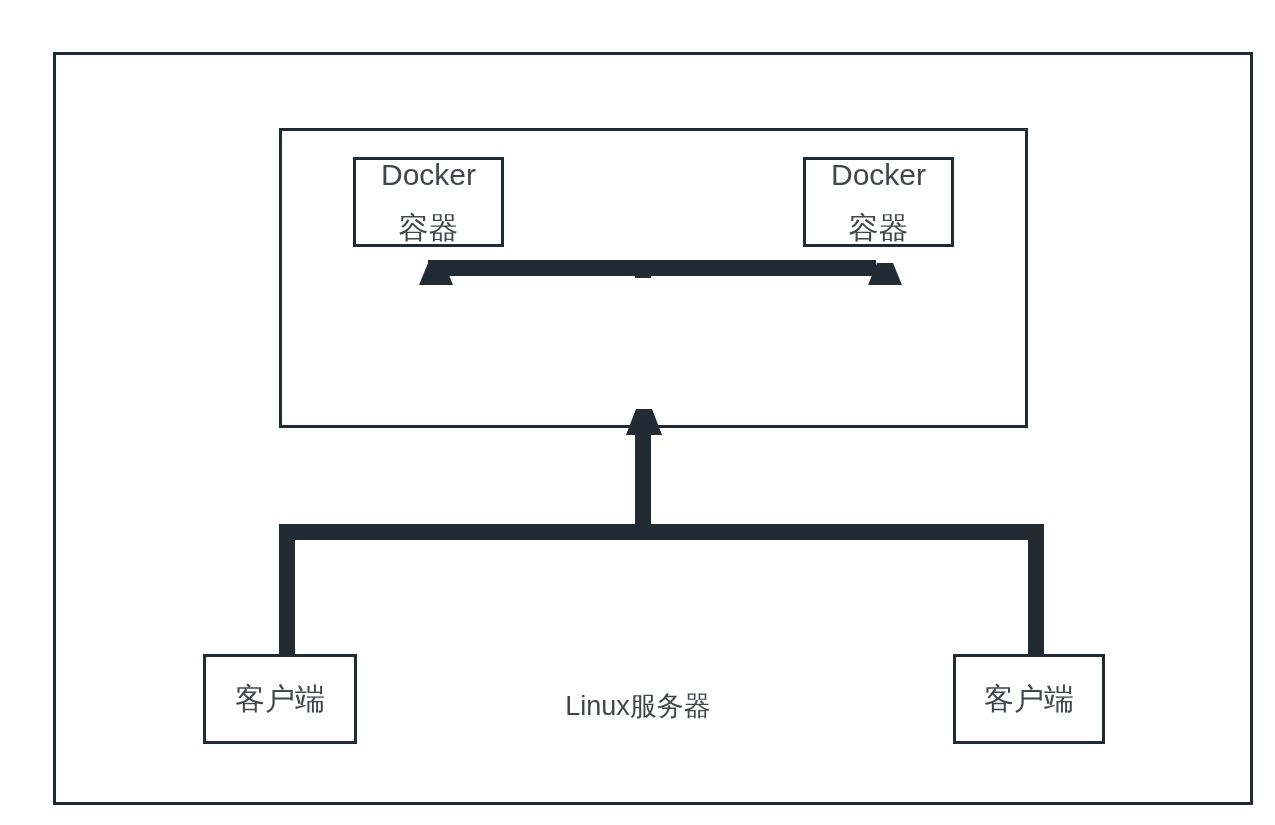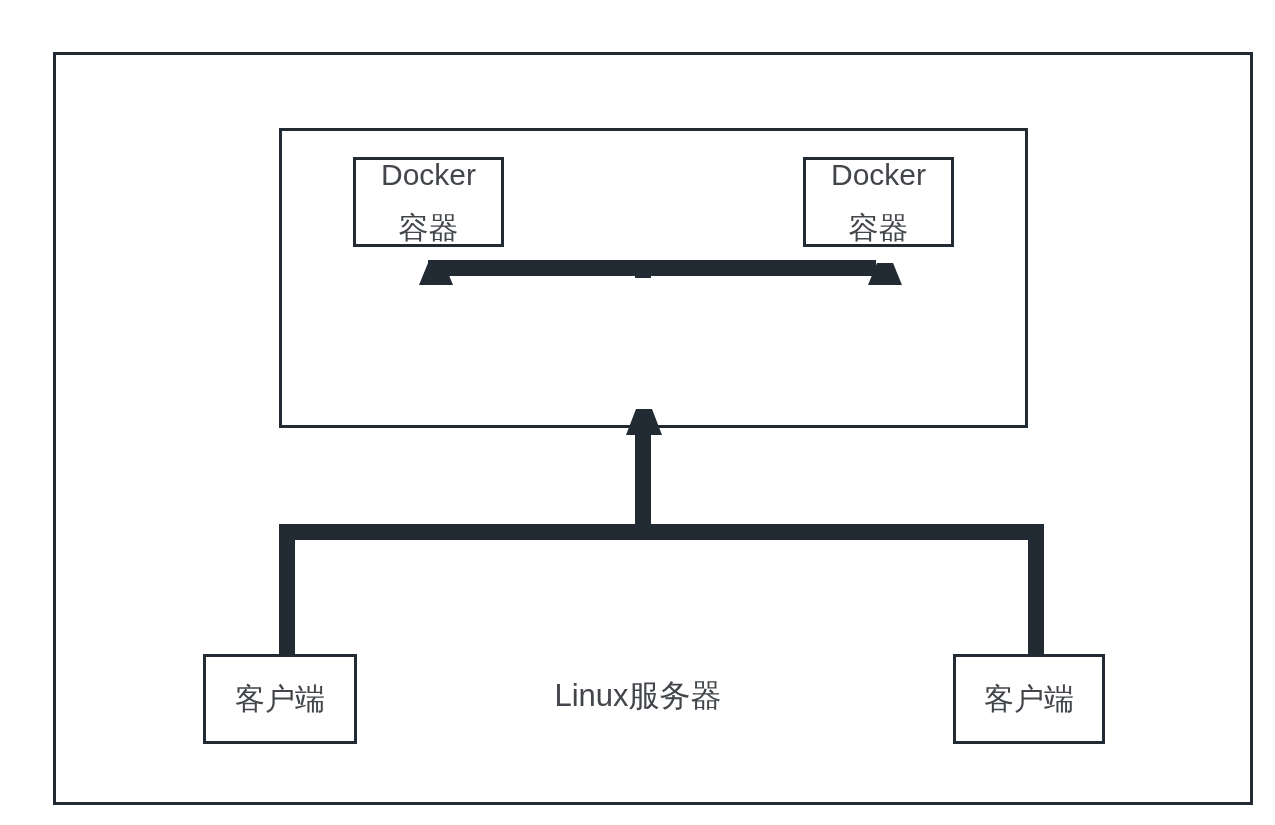--- a/index.html
+++ b/index.html
@@ -46,23 +46,23 @@
   .docker-left  { left: 337px; top: 141px; width: 151px; height: 90px; }
   .docker-right { left: 787px; top: 141px; width: 151px; height: 90px; }
   .daemon       { left: 397px; top: 261px; width: 448px; height: 119px; font-size: 31px; }
   .client-left  { left: 187px; top: 638px; width: 154px; height: 90px; }
   .client-right { left: 937px; top: 638px; width: 152px; height: 90px; }
 
   
   .float-label {
     position: absolute;
     left: 460px; top: 656px; width: 324px; height: 48px;
-    display: flex; align-items: center; justify-content: center;
+    display: flex; justify-content: center;
     color: var(--text);
-    font-size: 31px;
+    font-size: 27px;
     white-space: nowrap;
   }
 
   
   .line { position: absolute; background: var(--stroke); }
   .conn-h      { left: 412px;  top: 244px; width: 448px; height: 3px; }  
   .conn-stub   { left: 619px;  top: 244px; width: 3px;   height: 18px; } 
   .main-v      { left: 619px;  top: 398px; width: 3px;   height: 111px; }
   .branch-h    { left: 263px;  top: 508px; width: 752px; height: 3px; }  
   .drop-left   { left: 263px;  top: 508px; width: 3px;   height: 130px; }

